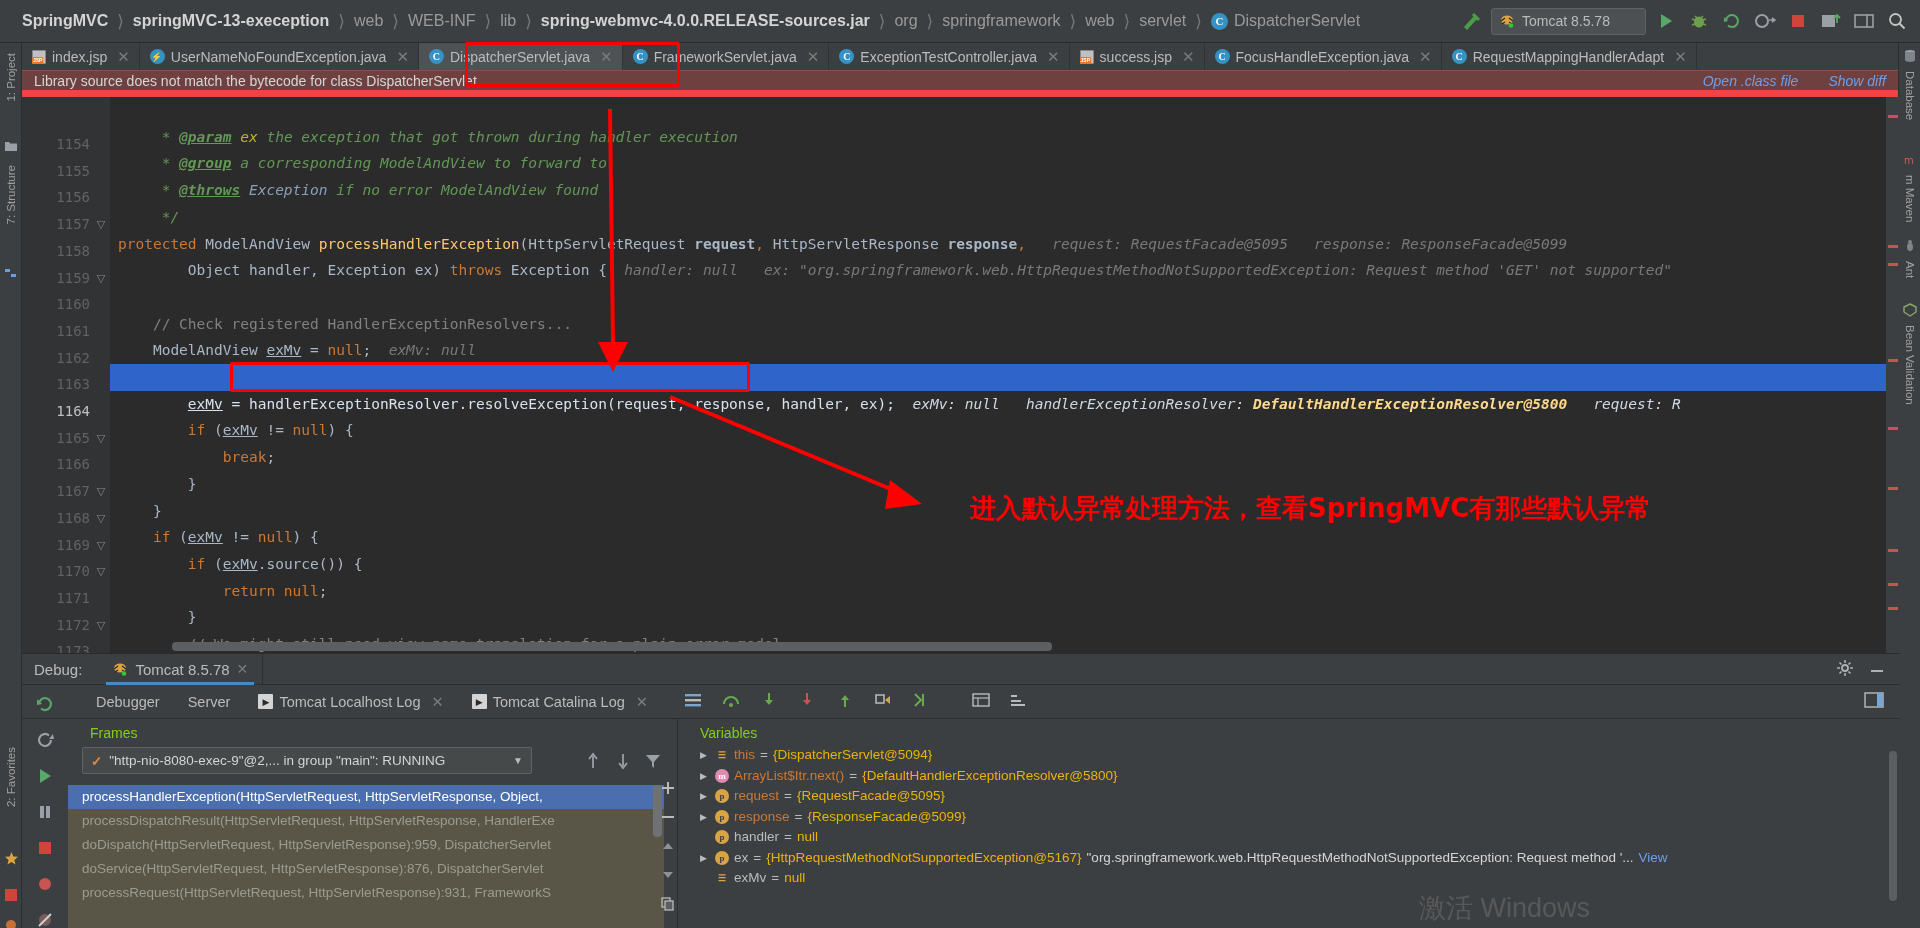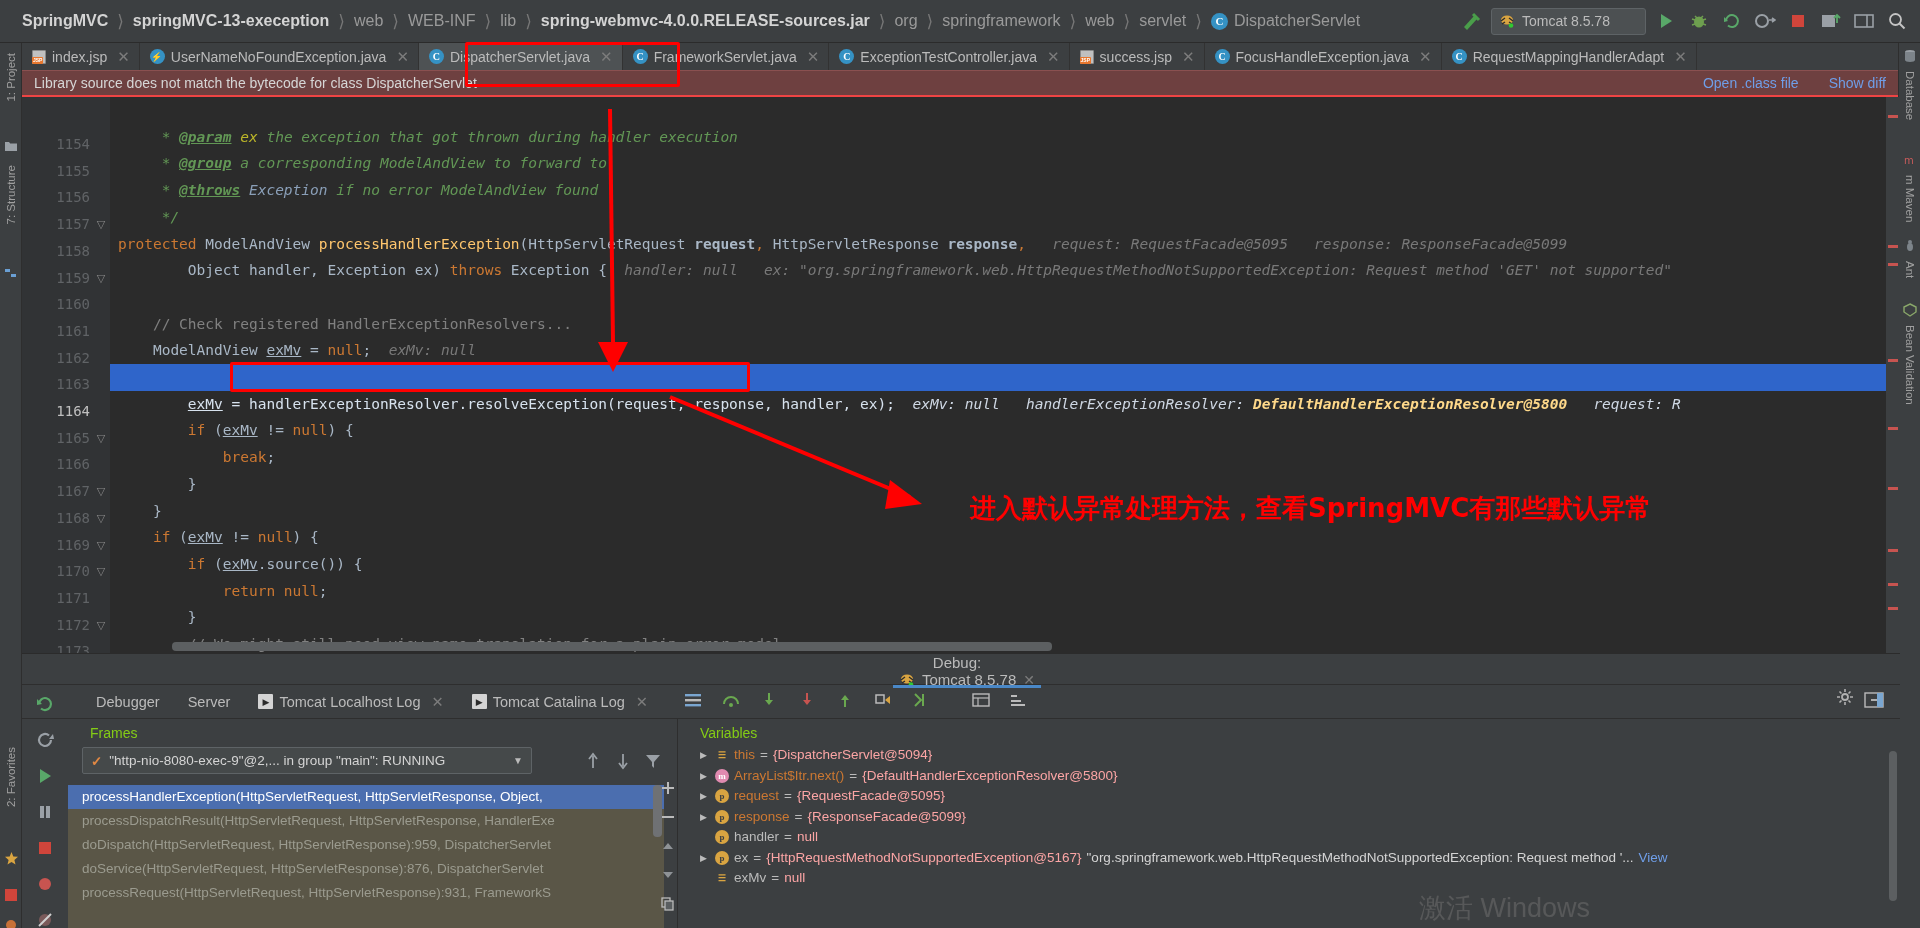--- a/index.html
+++ b/index.html
@@ -86,24 +86,24 @@
   }
   .ico-cls { background: #3592c4; }
   .ico-exc { background: #3592c4; }
   .ico-exc::before { content: "⚡"; font-size: 9px; }
 
   
   .notif {
     position: absolute; top: 70px; left: 22px; width: 1878px; height: 27px;
     background: #6e4040; display: flex; align-items: center;
     padding: 0 14px 0 12px; font-size: 14px; color: #d6d6d6;
-    border-top: 1px solid #8a5050; border-bottom: 2px solid #ef4444;
+    border-top: 1px solid #8a5050; border-bottom: 7px solid #ef4444;
   }
   .notif-links { margin-left: auto; display: flex; gap: 30px; }
-  .notif-links a { color: #6f9ee8; text-decoration: none; font-size: 14px; }
+  .notif-links a { color: #6f9ee8; text-decoration: none; font-size: 14px; font-style: italic; }
 
   
   .leftstrip {
     position: absolute; top: 43px; left: 0; width: 22px; height: 885px;
     background: #3c3f41; border-right: 1px solid #2e2e2e;
   }
   .vlabel {
     position: absolute; left: 0; width: 22px;
     writing-mode: vertical-rl; text-orientation: mixed;
     transform: rotate(180deg);
@@ -181,21 +181,21 @@
   .errstripe { position: absolute; right: 0; top: 0; width: 14px; height: 100%; background: #3c3f41; }
   .mark { position: absolute; right: 2px; width: 10px; height: 3px; }
 
   
   .debugwin {
     position: absolute; top: 653px; left: 22px; width: 1878px; height: 275px;
     background: #3c3f41; border-top: 1px solid #2b2b2b;
   }
   .dbg-header {
     height: 31px; display: flex; align-items: center;
-    background: #3c3f41; border-bottom: 1px solid #2e2e2e; padding-left: 12px; flex-direction: column;
+    background: #3c3f41; border-bottom: 1px solid #2e2e2e; padding-left: 12px;
   }
   .dbg-title { font-size: 15px; color: #bbb; margin-right: 20px; }
   .dbg-tab {
     display: flex; align-items: center; gap: 7px; font-size: 15px; color: #bbb;
     height: 31px; padding: 0 10px; position: relative;
   }
   .dbg-tab.act::after {
     content: ""; position: absolute; left: 4px; right: 4px; bottom: 0;
     height: 3px; background: #4a88c7;
   }
@@ -253,21 +253,21 @@
     width: 14px; height: 14px; border-radius: 50%;
     display: inline-flex; align-items: center; justify-content: center;
     font-size: 9px; font-weight: bold; color: #3c3f41;
     font-family: "Liberation Serif", serif;
   }
   .vico.p { background: #d9a441; }
   .vico.field { background: transparent; color: #d9a441; border-radius: 0; }
   .vico.m { background: #e08ab0; color: #fff; }
   .vname { color: #bbbbbb; }
   .vname.red { color: #cc7832; }
-  .vval { color: #fca5a5; }
+  .vval { color: #eab308; }
   .vstr { color: #d4d4d4; }
   .viewlink { color: #6f9ee8; }
 
   .watermark {
     position: absolute; right: 310px; bottom: 2px;
     font-size: 27px; color: #6e6e6e; font-family: "Liberation Sans", sans-serif;
     opacity: .55;
   }
   .vscroll-v { position: absolute; right: 3px; top: 6px; width: 8px; height: 150px; background: #5c5f61; border-radius: 4px;}
   .vscroll-f { position: absolute; right: 2px; top: 0px; width: 9px; height: 52px; background: #6f7174; border-radius: 4px;}

